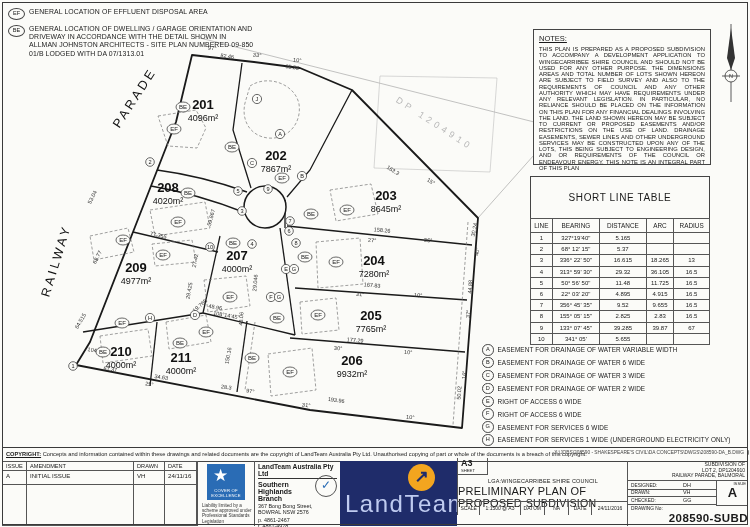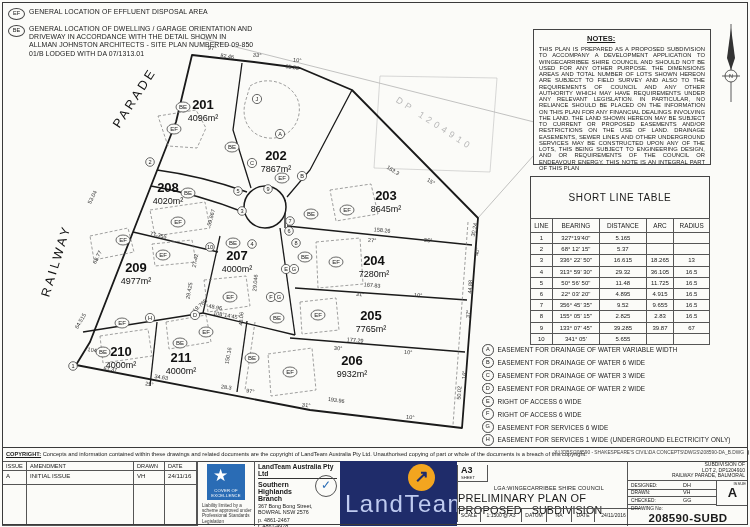--- a/index.html
+++ b/index.html
@@ -15,21 +15,21 @@
            font-size:5.6px;line-height:9.5px;text-align:center;background:#fbfbf8;}
   .lt-text{font-size:6.9px;line-height:8.2px;letter-spacing:0.1px;}
 
   
   .prelim{position:absolute;left:538px;top:6px;width:208px;text-align:center;
           font-size:18px;letter-spacing:1px;word-spacing:10px;color:#111;}
 
   
   .notes-box{position:absolute;left:533px;top:29px;width:178px;height:136px;
              border:1px solid #444;background:#fbfbf8;padding:4px 5px;box-sizing:border-box;}
-  .notes-title{font-size:7.5px;font-weight:bold;text-decoration:underline;margin-bottom:3px;margin-left:48px;}
+  .notes-title{font-size:7.5px;font-weight:normal;text-decoration:underline;margin-bottom:3px;}
   .notes-body{font-size:5.8px;line-height:6.25px;text-align:justify;letter-spacing:0.05px;}
 
   
   .slt-box{position:absolute;left:530px;top:176px;width:180px;background:#fbfbf8;}
   .slt-title{border:1px solid #444;border-bottom:none;text-align:center;font-size:10px;
              letter-spacing:0.6px;padding:15px 0;}
   table.slt{border-collapse:collapse;width:100%;}
   table.slt th,table.slt td{border:0.7px solid #555;font-weight:normal;text-align:center;
              font-size:6px;padding:2.1px 0;}
   table.slt th{font-size:6.4px;padding:3px 0;}
@@ -70,21 +70,21 @@
   .chk{position:absolute;right:3px;top:14px;width:20px;height:20px;border:1px solid #555;
        border-radius:50%;text-align:center;font-size:12px;line-height:18px;color:#2a6cb5;}
 
   .logo-col{position:absolute;left:338px;top:13px;width:117px;height:65px;background:#1f2c6a;overflow:hidden;}
   .logo-text{position:absolute;left:5px;bottom:8px;color:#bfcbf0;font-size:24px;letter-spacing:1.5px;
        font-weight:400;}
   .logo-orb{position:absolute;right:22px;top:3px;width:27px;height:27px;border-radius:50%;
        background:#f3a51f;text-align:center;}
   .logo-orb span{color:#1f2c6a;font-size:17px;line-height:26px;font-weight:bold;}
 
-  .title-col{position:absolute;left:455px;top:17px;width:170px;height:57px;border-left:0.8px solid #555;padding-left:12px;}
+  .title-col{position:absolute;left:455px;top:10px;width:170px;height:57px;border-left:0.8px solid #555;}
   .a3-box{position:absolute;left:0;top:0;width:30px;height:17px;border-right:0.8px solid #555;
        border-bottom:0.8px solid #555;padding-left:3px;box-sizing:border-box;}
   .a3-size{font-size:9px;font-weight:bold;line-height:9px;margin-top:1px;}
   .a3-label{font-size:4.2px;}
   .lga{position:absolute;left:0;right:0;top:20px;text-align:center;font-size:5.5px;letter-spacing:0.2px;}
   .t1{position:absolute;left:0;right:0;top:27px;text-align:left;font-size:11px;letter-spacing:0.2px;}
   .t2{position:absolute;left:0;right:0;top:39px;text-align:center;font-size:10.6px;letter-spacing:0.2px;margin-left:36px;}
   .scale-strip{position:absolute;left:0;right:0;bottom:0;height:13px;border-top:0.8px solid #555;display:flex;}
   .sc-cell{border-right:0.8px solid #555;font-size:5px;line-height:12px;text-align:center;
        overflow:hidden;white-space:nowrap;}
@@ -92,21 +92,21 @@
   .info-col{position:absolute;left:625px;top:13px;right:0;height:65px;border-left:0.8px solid #555;}
   .proj-ref{position:absolute;right:3px;top:1px;text-align:right;font-size:5px;line-height:5.7px;}
   .drow{position:absolute;left:0;width:88px;height:8px;border-bottom:0.7px solid #555;}
   .drow .dl{position:absolute;left:3px;top:1.5px;font-size:4.8px;}
   .drow .dv{position:absolute;left:55px;top:1px;font-size:5.4px;}
   .issue-box{position:absolute;left:88px;right:0;top:19px;height:24px;border-left:0.7px solid #555;
        border-bottom:0.7px solid #555;border-top:0.7px solid #555;}
   .issue-label{position:absolute;right:2px;top:0;font-size:4.2px;}
   .issue-val{position:absolute;left:0;right:0;top:4px;text-align:center;font-size:13px;font-weight:bold;}
   .dwg-label{position:absolute;left:3px;top:45px;font-size:4.8px;}
-  .dwg-no{position:absolute;left:0;right:0;top:51px;text-align:center;font-size:11.5px;font-weight:600;
+  .dwg-no{position:absolute;left:0;right:0;top:51px;text-align:right;font-size:11.5px;font-weight:600;
        letter-spacing:0.4px;}
   .d-top{border-top:0.7px solid #555;}
 </style>
 </head>
 <body>
 
 <div class="page">
 
   <svg id="plan-svg" width="750" height="447" viewBox="0 0 750 447" style="position:absolute;left:0;top:0;">
     <g stroke="#9a9a9a" fill="none" stroke-width="0.6">

